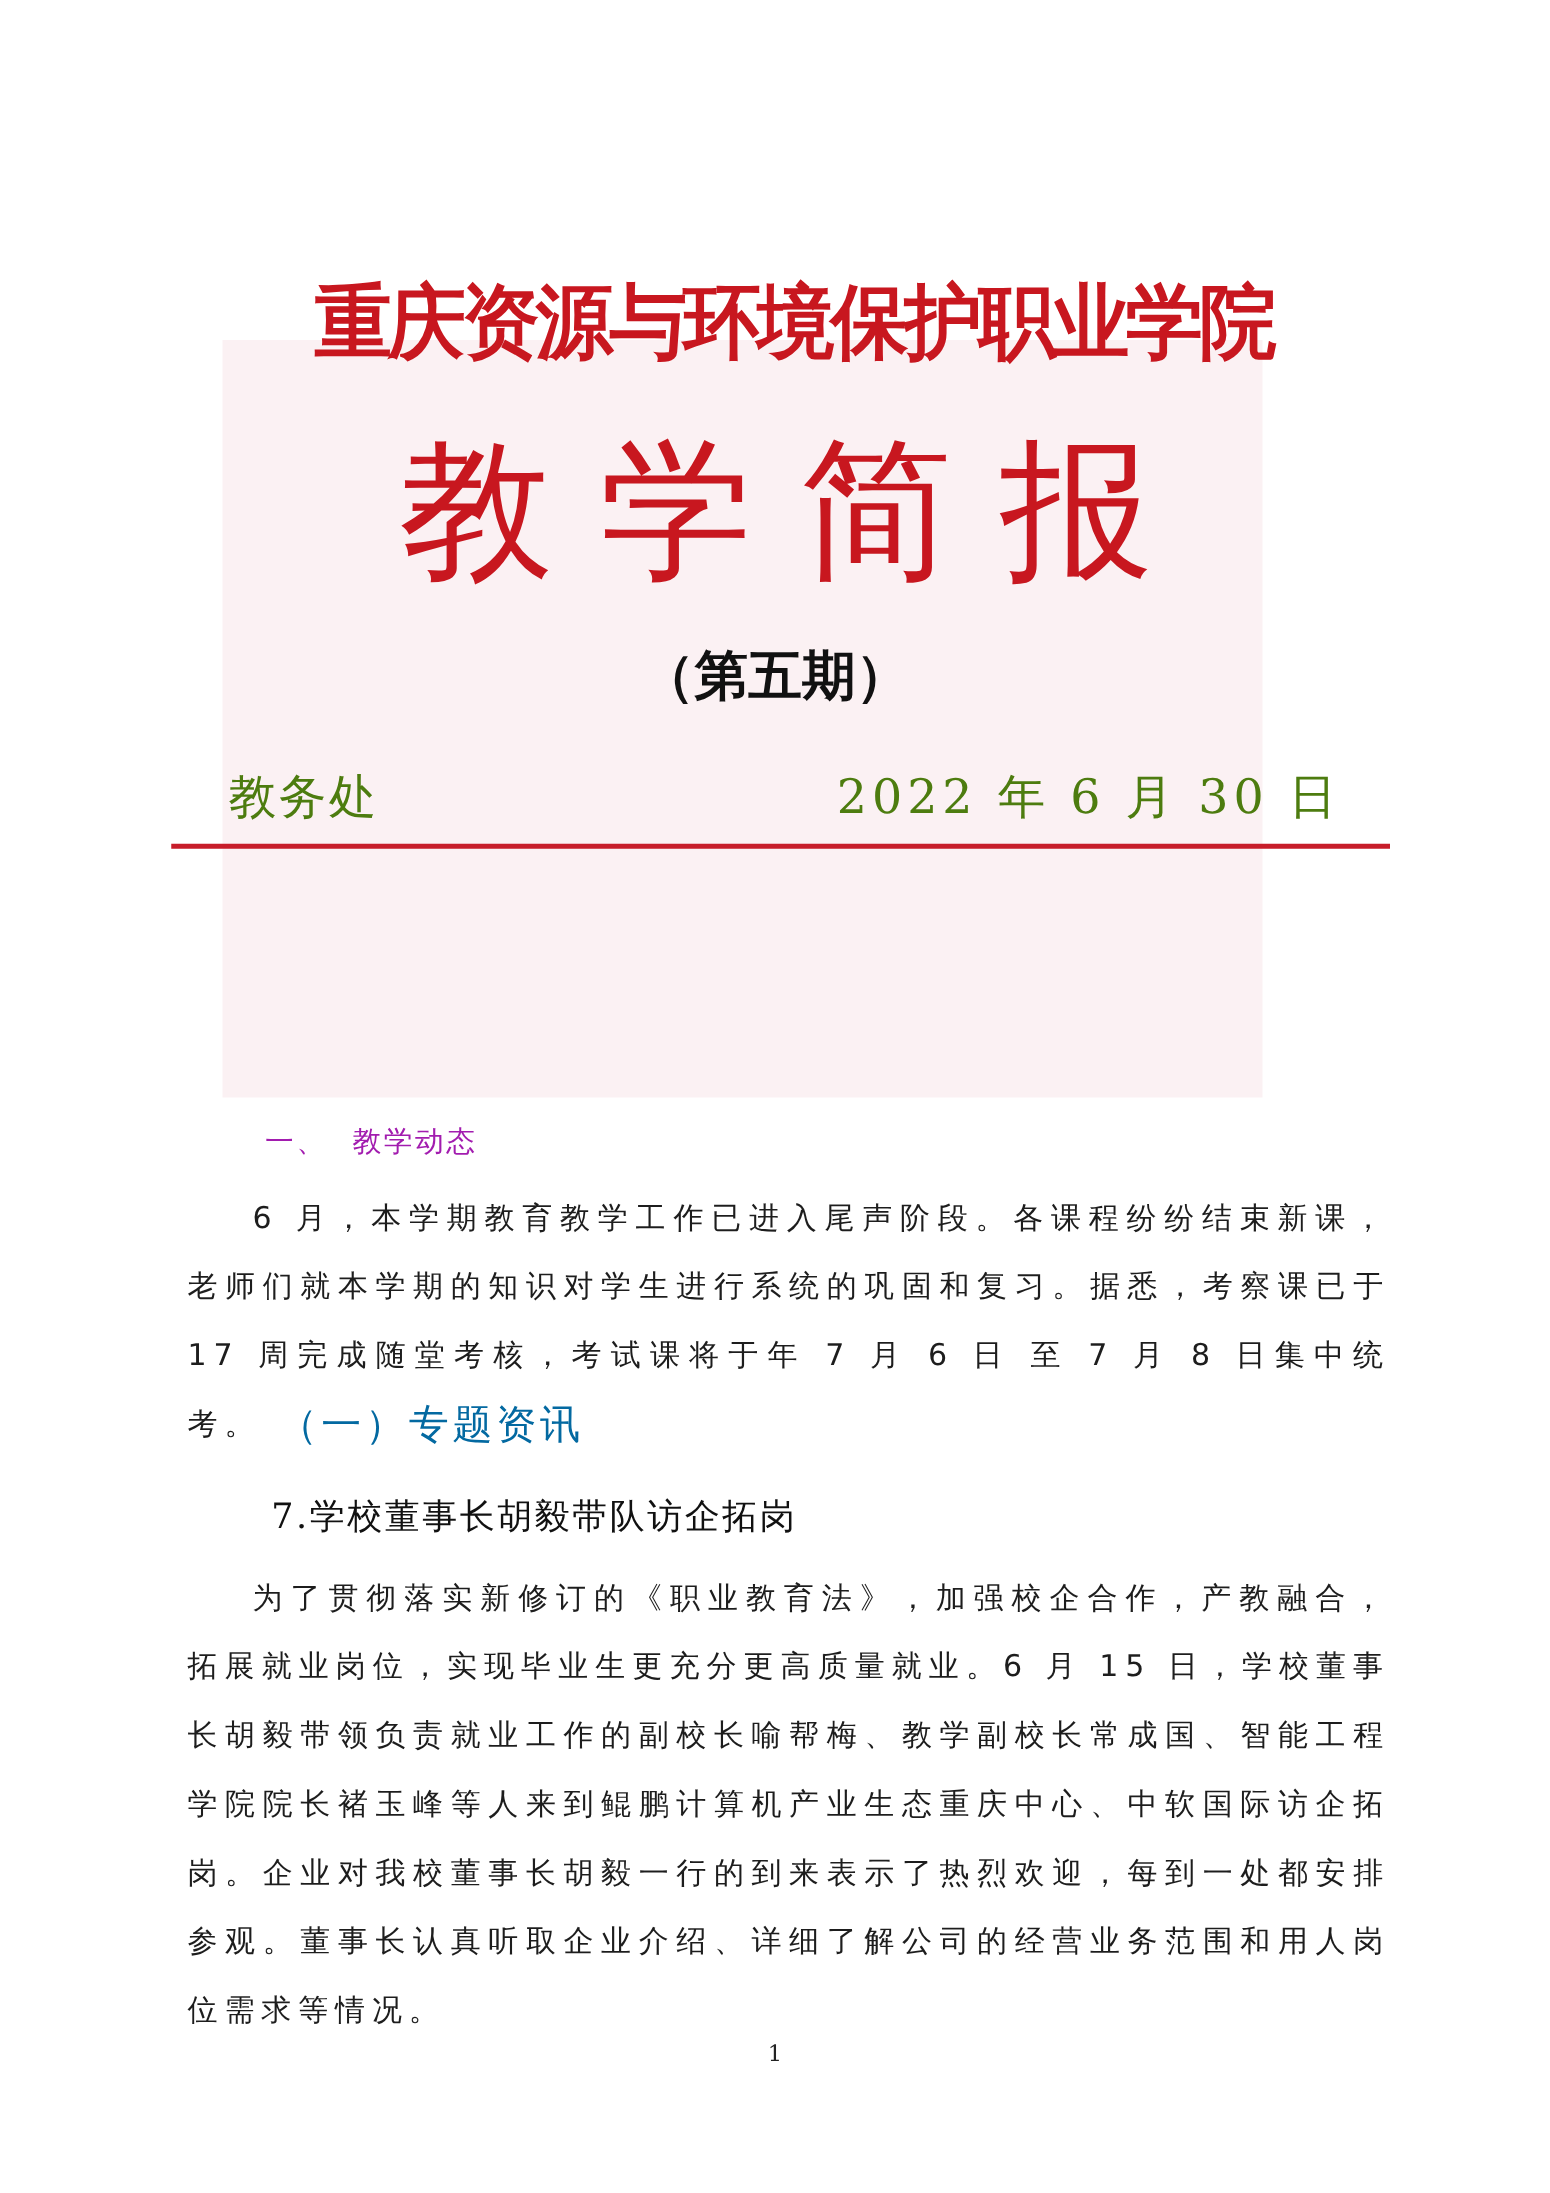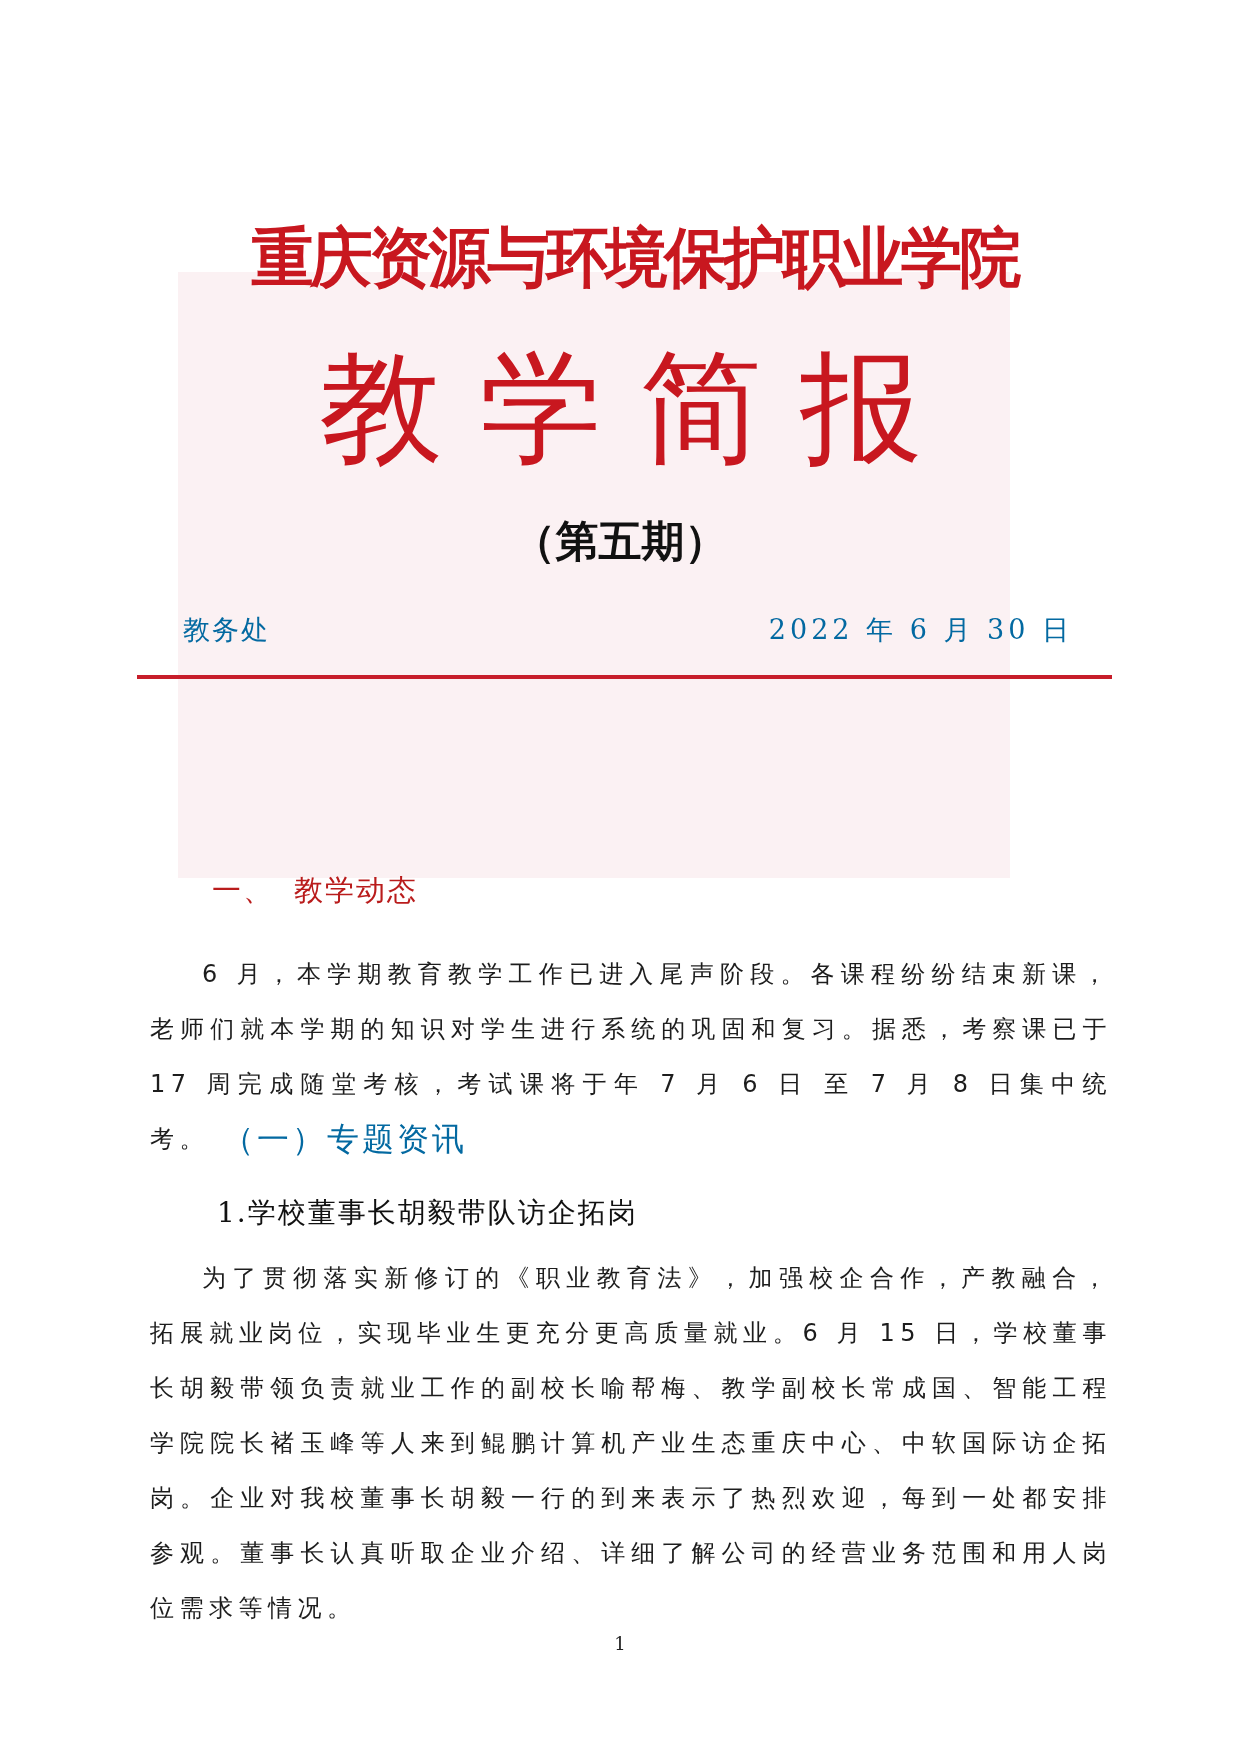--- a/index.html
+++ b/index.html
@@ -61,22 +61,22 @@
       font-weight: bold;
       font-size: 43px;
       color: #111;
       line-height: 50px;
     }
     .meta-row {
       position: absolute;
       left: 183px; top: 612px;
       width: 890px;
       height: 40px;
-      font-size: 27px;
-      color: #0369a1;
+      font-size: 38px;
+      color: #4d7c0f;
     }
     .meta-dept { position: absolute; left: 0; top: 0; letter-spacing: 2px; }
     .meta-date { position: absolute; right: 0; top: 0; letter-spacing: 4px; }
     .red-rule {
       position: absolute;
       left: 137px; top: 675px;
       width: 975px; height: 4px;
       background: #c71d2a;
     }
     .text-block {
@@ -92,25 +92,25 @@
     }
     .indent { text-indent: 52px; }
     .editor-note { top: 694px; }
     .editor-label {
       font-family: "DejaVu Serif", "Liberation Serif", serif;
       font-weight: bold;
       letter-spacing: 3px;
     }
     .section-h1 {
       position: absolute;
-      left: 212px; top: 868px;
+      left: 212px; top: 892px;
       font-family: "DejaVu Sans", "Liberation Sans", sans-serif;
-      font-size: 29px;
+      font-size: 23px;
       letter-spacing: 2px;
-      color: #b91c1c;
+      color: #a21caf;
       line-height: 44px;
     }
     .section-h1 .num { margin-right: 20px; }
     .para1 { top: 947px; }
     .sub-h {
       position: absolute;
       left: 222px; top: 1122px;
       font-family: Liberation Mono, monospace;
       font-size: 32px;
       letter-spacing: 3px;
@@ -156,18 +156,18 @@
 
 
   <div class="section-h1">
     <span class="num">一、</span><span>教学动态</span>
   </div>
 
   <div class="text-block indent para1">6 月，本学期教育教学工作已进入尾声阶段。各课程纷纷结束新课，老师们就本学期的知识对学生进行系统的巩固和复习。据悉，考察课已于 17 周完成随堂考核，考试课将于年 7 月 6 日 至 7 月 8 日集中统考。</div>
 
   <div class="sub-h">（一）专题资讯</div>
 
-  <div class="item-h">1.学校董事长胡毅带队访企拓岗</div>
+  <div class="item-h">7.学校董事长胡毅带队访企拓岗</div>
 
   <div class="text-block indent para2">为了贯彻落实新修订的《职业教育法》，加强校企合作，产教融合，拓展就业岗位，实现毕业生更充分更高质量就业。6 月 15 日，学校董事长胡毅带领负责就业工作的副校长喻帮梅、教学副校长常成国、智能工程学院院长褚玉峰等人来到鲲鹏计算机产业生态重庆中心、中软国际访企拓岗。企业对我校董事长胡毅一行的到来表示了热烈欢迎，每到一处都安排参观。董事长认真听取企业介绍、详细了解公司的经营业务范围和用人岗位需求等情况。</div>
 
   <div class="page-number">1</div>
 </div>
 
 </body></html>

